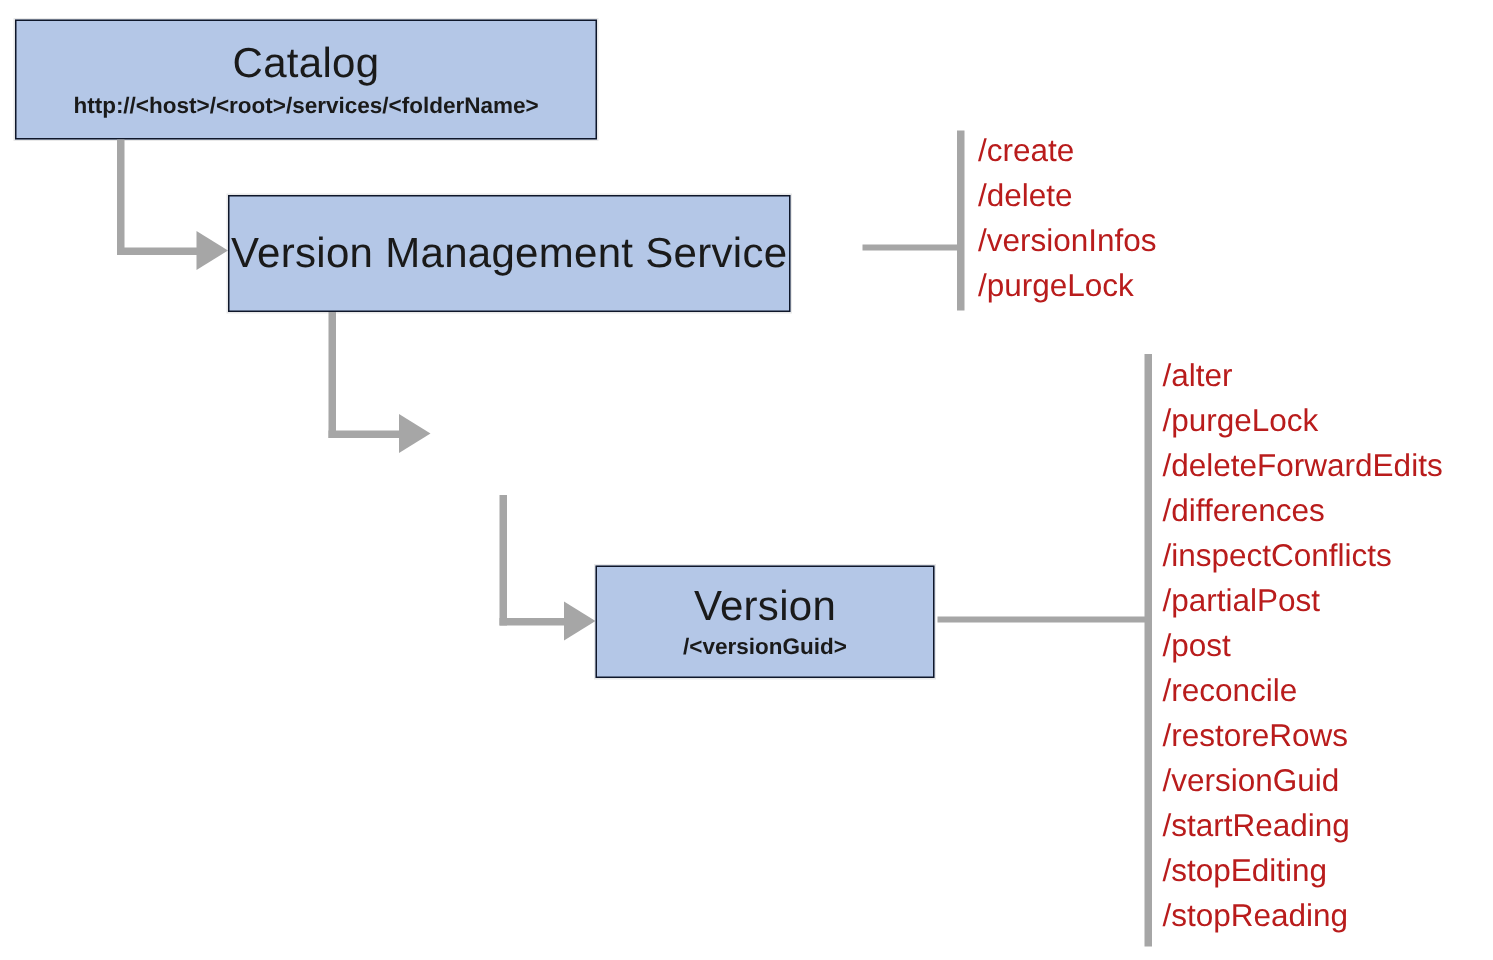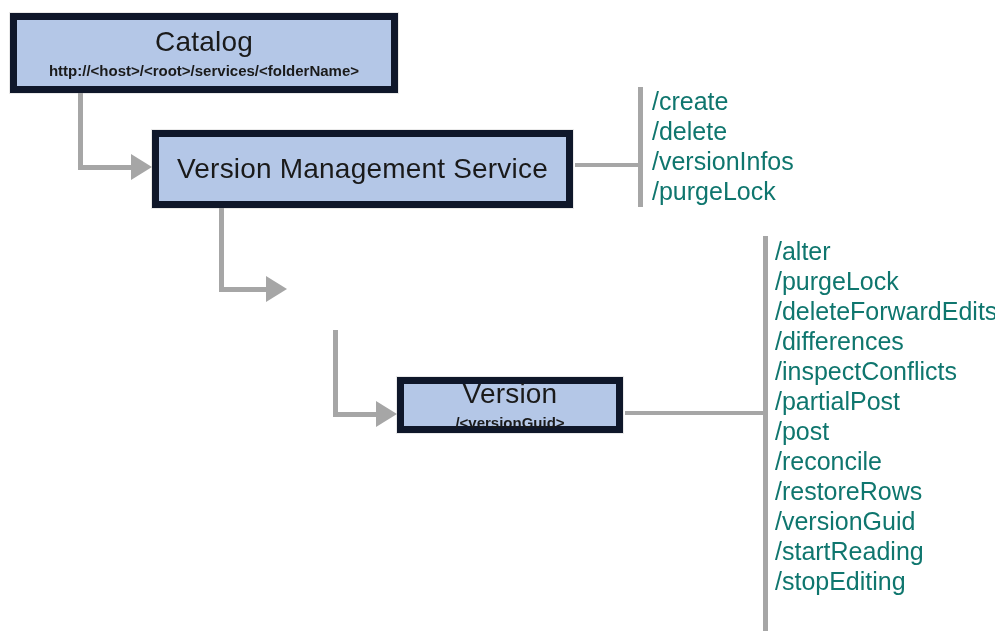--- a/index.html
+++ b/index.html
@@ -8,21 +8,21 @@
   .canvas {
     position: relative;
     width: 995px;
     height: 640px;
     background: #ffffff;
     overflow: hidden;
   }
   .node {
     position: absolute;
     background: #b4c7e7;
-    border: 7px solid #0f172a;
+    border: 1px solid #0f172a;
     box-shadow: 0 0 0 1px rgba(166,166,166,0.25);
     display: flex;
     flex-direction: column;
     align-items: center;
     justify-content: center;
     text-align: center;
   }
   .node .title {
     font-size: 28px;
     font-weight: 400;
@@ -31,23 +31,23 @@
     letter-spacing: 0.2px;
   }
   .node .subtitle {
     font-size: 15px;
     font-weight: 700;
     color: #1a1a1a;
     line-height: 1.2;
     margin-top: 3px;
   }
   .node-catalog  { left: 10px;  top: 13px;  width: 388px; height: 80px; }
-  .node-vms      { left: 152px; top: 130px; width: 421px; height: 78px; }
+  .node-vms      { left: 152px; top: 130px; width: 375px; height: 78px; }
   .node-versions { left: 287px; top: 252px; width: 266px; height: 78px; }
-  .node-version  { left: 397px; top: 377px; width: 226px; height: 56px; }
+  .node-version  { left: 397px; top: 377px; width: 226px; height: 75px; }
 
   .conn {
     position: absolute;
     background: #a6a6a6;
   }
   .arrowhead {
     position: absolute;
     width: 0; height: 0;
     border-top: 13px solid transparent;
     border-bottom: 13px solid transparent;
@@ -67,22 +67,22 @@
   .a3  { left: 376px; top: 401px; }
   
   .h1    { left: 575px; top: 163px; width: 64px;  height: 4px; }
   .vbar1 { left: 638px; top: 87px;  width: 5px;   height: 120px; }
   
   .h2    { left: 625px; top: 411px; width: 139px; height: 4px; }
   .vbar2 { left: 763px; top: 236px; width: 5px;   height: 395px; }
 
   .ops-list {
     position: absolute;
-    color: #0f766e;
-    font-size: 25px;
+    color: #b91c1c;
+    font-size: 21px;
     line-height: 30px;
     white-space: nowrap;
   }
   .ops-vms     { left: 652px; top: 86px; }
   .ops-version { left: 775px; top: 236px; }
 </style>
 </head>
 <body>
 
 <div class="canvas">
@@ -133,15 +133,16 @@
       <div>/deleteForwardEdits</div>
       <div>/differences</div>
       <div>/inspectConflicts</div>
       <div>/partialPost</div>
       <div>/post</div>
       <div>/reconcile</div>
       <div>/restoreRows</div>
       <div>/versionGuid</div>
       <div>/startReading</div>
       <div>/stopEditing</div>
+      <div>/stopReading</div>
     </div>
 
 </div>
 
 </body></html>

